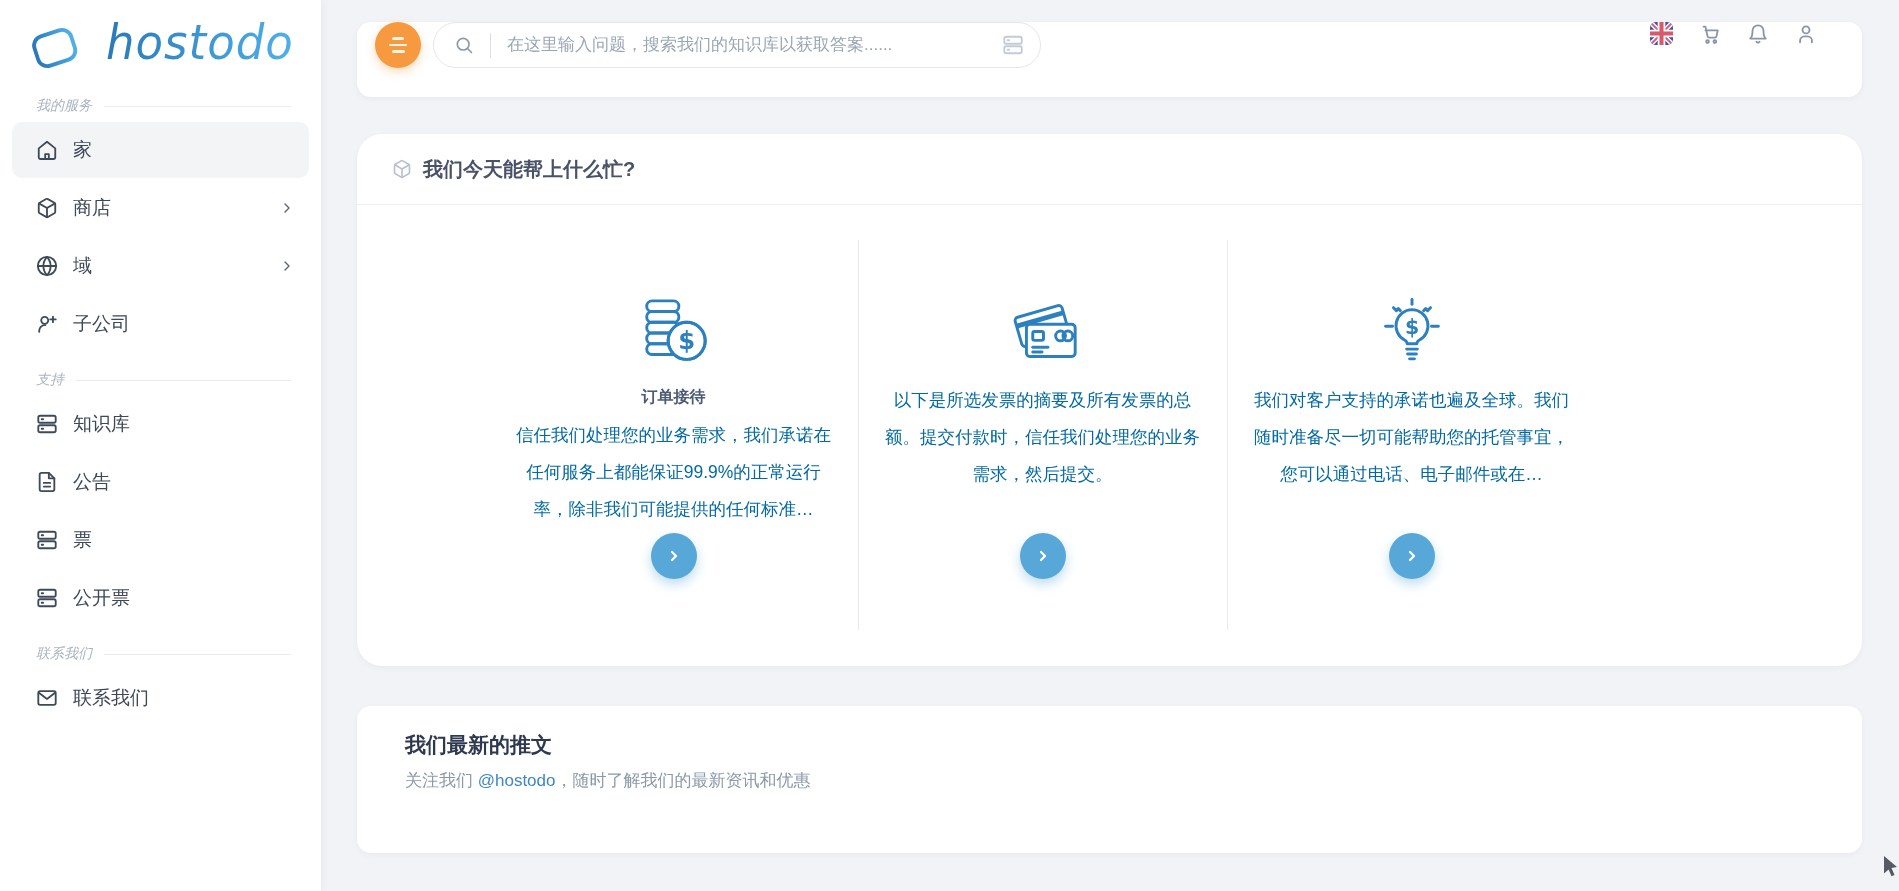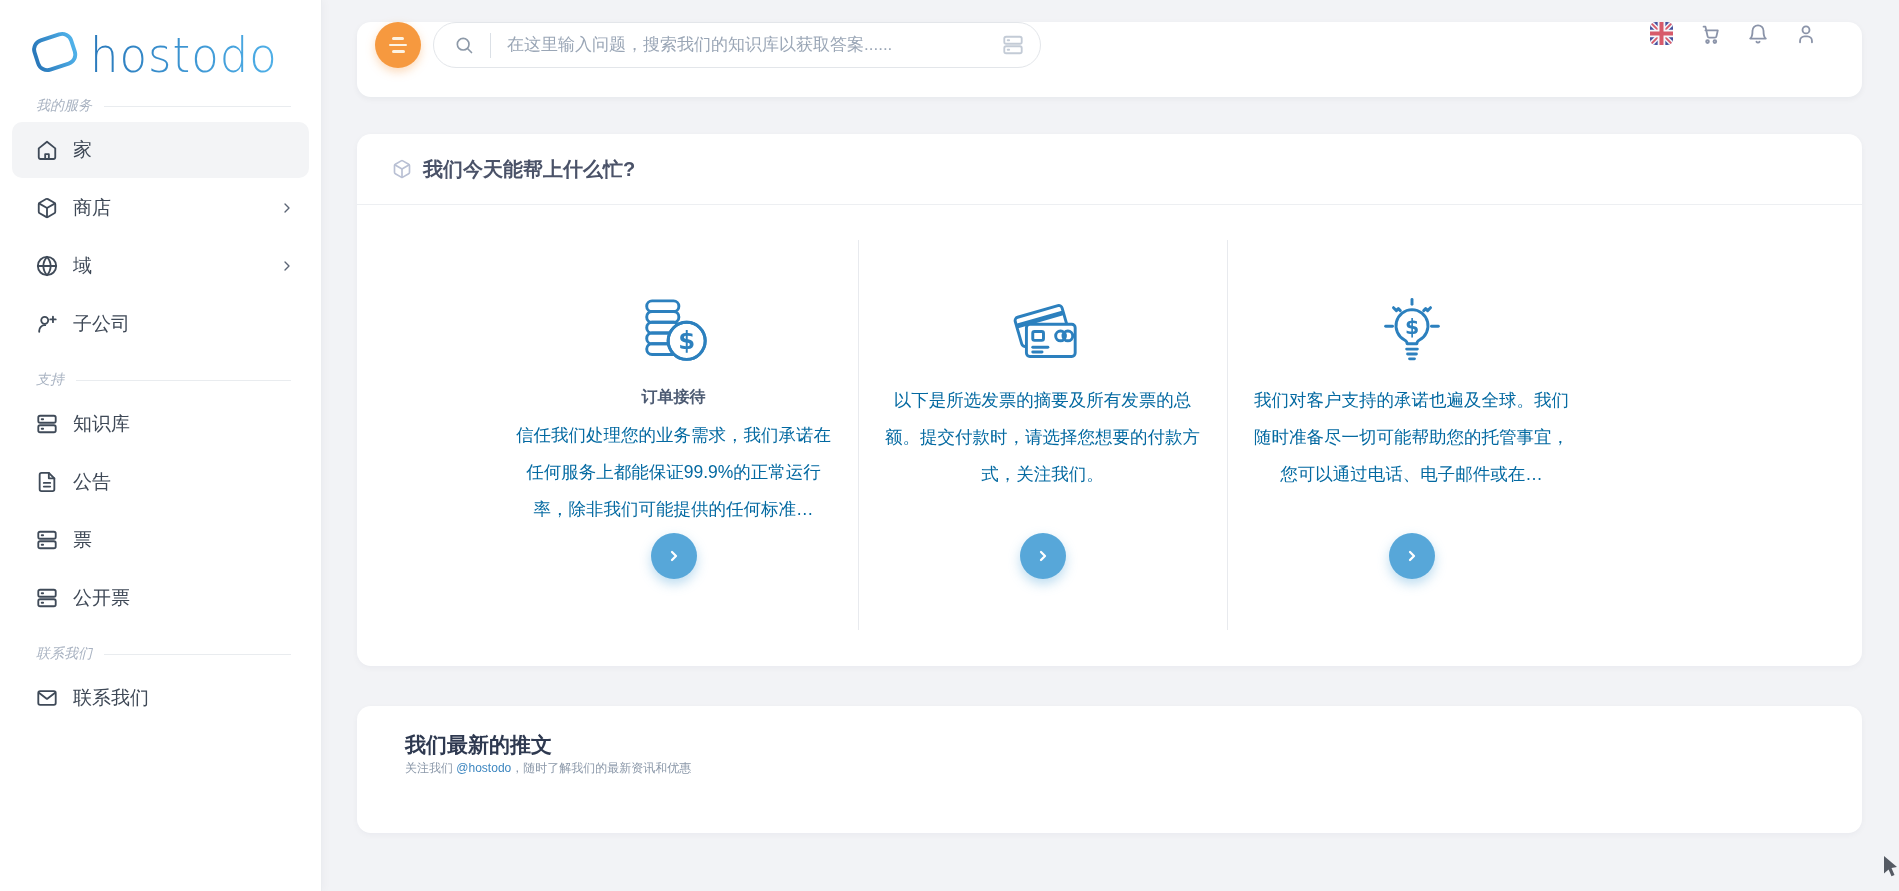--- a/index.html
+++ b/index.html
@@ -15,21 +15,21 @@
   svg { display:block; }
   .stroke-ic { fill:none; stroke:currentColor; stroke-width:2; stroke-linecap:round; stroke-linejoin:round; }
 
   
   .sidebar {
     position:absolute; left:0; top:0; width:322px; height:891px;
     background:#fff; border-right:1px solid #ebedf0;
     box-shadow:2px 0 8px rgba(25,35,65,.03);
     z-index:5;
   }
-  .logo { display:flex; align-items:flex-end; gap:8px; margin:20px 0 0 28px; height:58px; }
+  .logo { display:flex; align-items:flex-start; gap:24px; margin:20px 0 0 28px; height:58px;font-style:italic; }
   .logo-word {
     font-family:"DejaVu Sans",sans-serif;
     font-size:45px; font-weight:200; letter-spacing:1px; line-height:1;
     background:linear-gradient(90deg,#2a79bb,#4fb0e8);
     -webkit-background-clip:text; background-clip:text; color:transparent;
     transform:scaleY(1.05);
   }
   .nav-section {
     display:flex; align-items:center; gap:12px;
     margin:18px 30px 6px 36px;
@@ -76,21 +76,21 @@
     font-family:inherit;
   }
   .search-pill input::placeholder { color:#9aa6b6; }
   .search-pill .kb-ic { color:#c3cbd6; flex:0 0 auto; margin-left:10px; }
   .top-actions { margin-left:auto; display:flex; align-items:center; gap:26px; }
   .top-actions .act { background:none; border:none; cursor:pointer; color:#8b94a9; padding:0; }
 
   
   .help-card {
     position:absolute; left:357px; top:134px; width:1505px; height:532px;
-    background:#fff; border-radius:14px;
+    background:#fff; border-radius:25px;
     box-shadow:0 2px 6px rgba(25,35,65,.04);
   }
   .help-head {
     height:71px; border-bottom:1px solid #edeff2;
     display:flex; align-items:center; gap:11px; padding-left:35px;
   }
   .help-head .hh-ic { color:#b9c0d4; }
   .help-title { font-size:20px; font-weight:600; color:#4a5268; }
   .cols { position:absolute; left:132px; top:71px; width:1107px; height:461px; display:flex; }
   .col { width:369px; position:relative; text-align:center; }
@@ -103,27 +103,27 @@
   .go-btn {
     position:absolute; top:328px; left:50%; transform:translateX(-50%);
     width:46px; height:46px; border-radius:50%; border:none; cursor:pointer;
     background:#57a7d9; color:#fff;
     display:flex; align-items:center; justify-content:center;
     box-shadow:0 5px 12px rgba(87,167,217,.4);
   }
 
   
   .tweets-card {
-    position:absolute; left:357px; top:706px; width:1505px; height:127px;
+    position:absolute; left:357px; top:706px; width:1505px; height:147px;
     background:#fff; border-radius:14px;
     box-shadow:0 2px 6px rgba(25,35,65,.04);
     padding:25px 4px 0 48px;
   }
   .tweets-title { font-size:21px; font-weight:700; color:#2e3950; }
-  .tweets-line { margin-top:1px; font-size:12px; color:#8b98a9; }
+  .tweets-line { margin-top:10px; font-size:17px; color:#8b98a9; }
   .tweets-line a { color:#3e87c0; text-decoration:none; }
 
   
   .cursor { position:absolute; left:1884px; top:856px; z-index:9; }
 </style>
 </head>
 <body>
 
 <aside class="sidebar">
   <div class="logo">
@@ -397,21 +397,21 @@
             </g>
             <rect x="23" y="30" width="50" height="33" rx="3.5" fill="#ffffff"></rect>
             <rect x="29.5" y="37.5" width="11" height="9" rx="1.8"></rect>
             <circle cx="58" cy="42" r="5"></circle>
             <circle cx="65.5" cy="42" r="5"></circle>
             <line x1="29.5" y1="53.5" x2="45" y2="53.5"></line>
             <line x1="29.5" y1="58.5" x2="39" y2="58.5"></line>
           </g>
         </svg>
       </div>
-      <div class="feat-text">以下是所选发票的摘要及所有发票的总额。提交付款时，请选择您想要的付款方式，关注我们。</div>
+      <div class="feat-text">以下是所选发票的摘要及所有发票的总额。提交付款时，信任我们处理您的业务需求，然后提交。</div>
       <button class="go-btn">
         <span>
           <svg width="16" height="16" viewBox="0 0 24 24" fill="none" stroke="#ffffff" stroke-width="3.4" stroke-linecap="round" stroke-linejoin="round">
               <polyline points="9 18 15 12 9 6"></polyline>
             </svg>
         </span>
       </button>
     </div>
 
     <div class="col">

